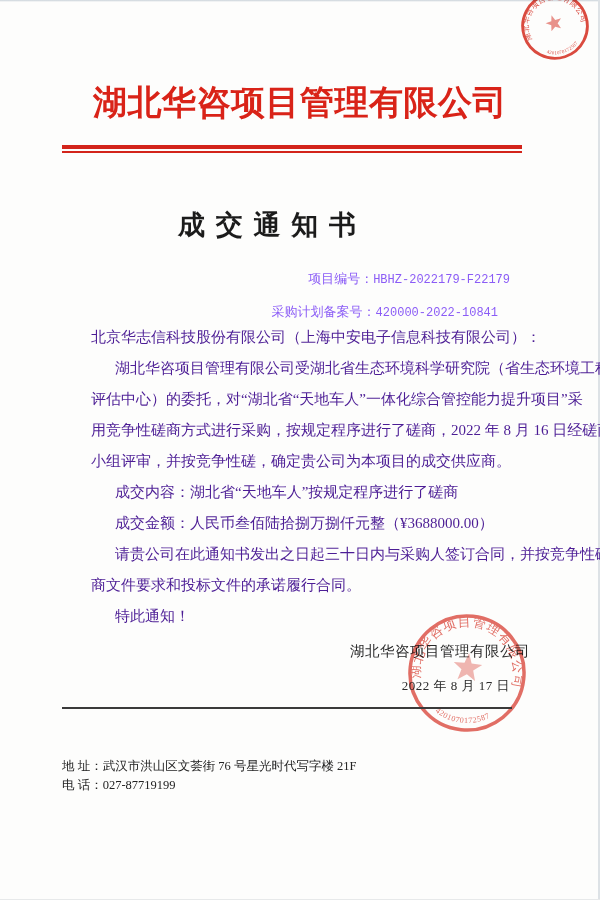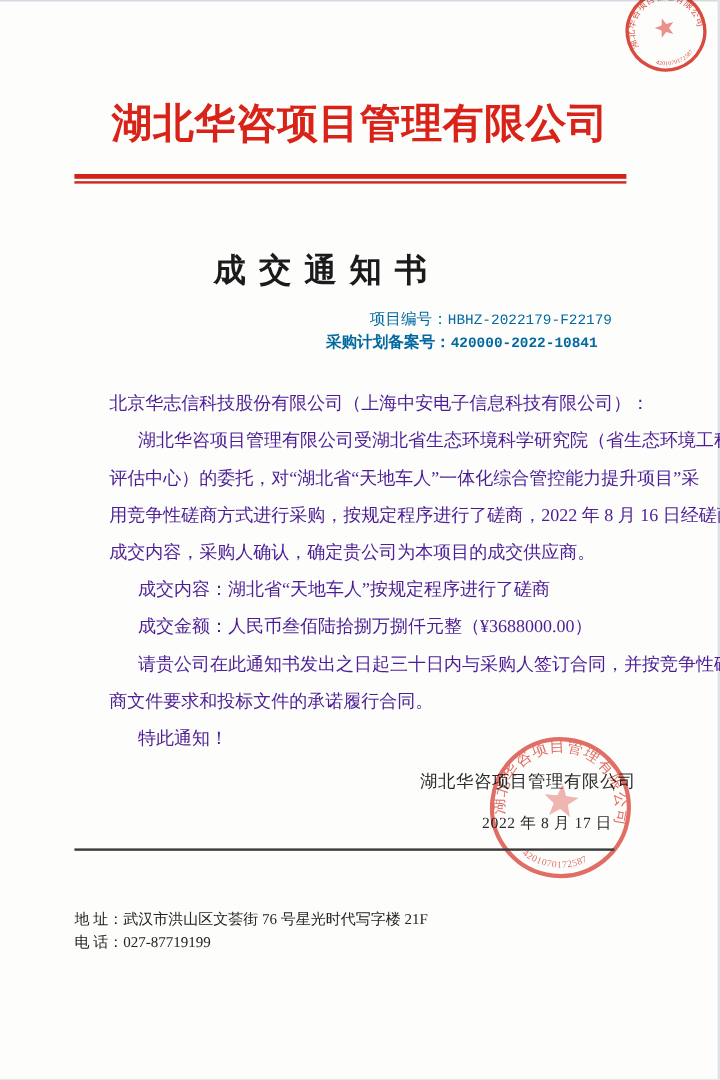--- a/index.html
+++ b/index.html
@@ -20,23 +20,23 @@
   .rule{position:absolute;top:145px;left:62px;width:460px;}
   .rule-thick{height:4px;background:#d3241b;}
   .rule-thin{height:2px;margin-top:2px;background:#d3241b;}
 
   
   .doc-title{position:absolute;top:207px;left:0;width:536px;text-align:center;
              font-size:27px;font-weight:700;color:#1b1b1b;letter-spacing:2px;
              white-space:nowrap;}
 
   
-  .meta{position:absolute;top:257px;right:90px;text-align:right;color:#0369a1;}
+  .meta{position:absolute;top:270px;right:90px;text-align:right;color:#8b5cf6;}
   .meta-line{font-size:13px;white-space:nowrap;}
-  .meta-line + .meta-line{margin-top:1px;padding-right:12px;font-weight:bold;}
+  .meta-line + .meta-line{margin-top:15px;padding-right:12px;}
   .meta-line .num{font-family:"Liberation Mono","DejaVu Sans Mono",monospace;
                   font-size:12px;letter-spacing:0;}
 
   
   .body{position:absolute;top:322px;left:91px;width:430px;color:#4c1d95;
         font-size:15px;line-height:31px;}
   .line{white-space:nowrap;}
   .indent{padding-left:24px;}
 
   
@@ -98,21 +98,21 @@
     <div class="meta-line">
       <span>采购计划备案号：</span><span class="num">420000-2022-10841</span>
     </div>
   </div>
 
   <div class="body">
     <div class="line">北京华志信科技股份有限公司（上海中安电子信息科技有限公司）：</div>
     <div class="line indent">湖北华咨项目管理有限公司受湖北省生态环境科学研究院（省生态环境工程</div>
     <div class="line">评估中心）的委托，对“湖北省“天地车人”一体化综合管控能力提升项目”采</div>
     <div class="line">用竞争性磋商方式进行采购，按规定程序进行了磋商，2022 年 8 月 16 日经磋商</div>
-    <div class="line">成交内容，采购人确认，确定贵公司为本项目的成交供应商。</div>
+    <div class="line">小组评审，并按竞争性磋，确定贵公司为本项目的成交供应商。</div>
     <div class="line indent">成交内容：湖北省“天地车人”按规定程序进行了磋商</div>
     <div class="line indent">成交金额：人民币叁佰陆拾捌万捌仟元整（¥3688000.00）</div>
     <div class="line indent">请贵公司在此通知书发出之日起三十日内与采购人签订合同，并按竞争性磋</div>
     <div class="line">商文件要求和投标文件的承诺履行合同。</div>
     <div class="line indent">特此通知！</div>
   </div>
 
   <div class="sig-company">湖北华咨项目管理有限公司</div>
   <div class="sig-date">2022 年 8 月 17 日</div>
 

